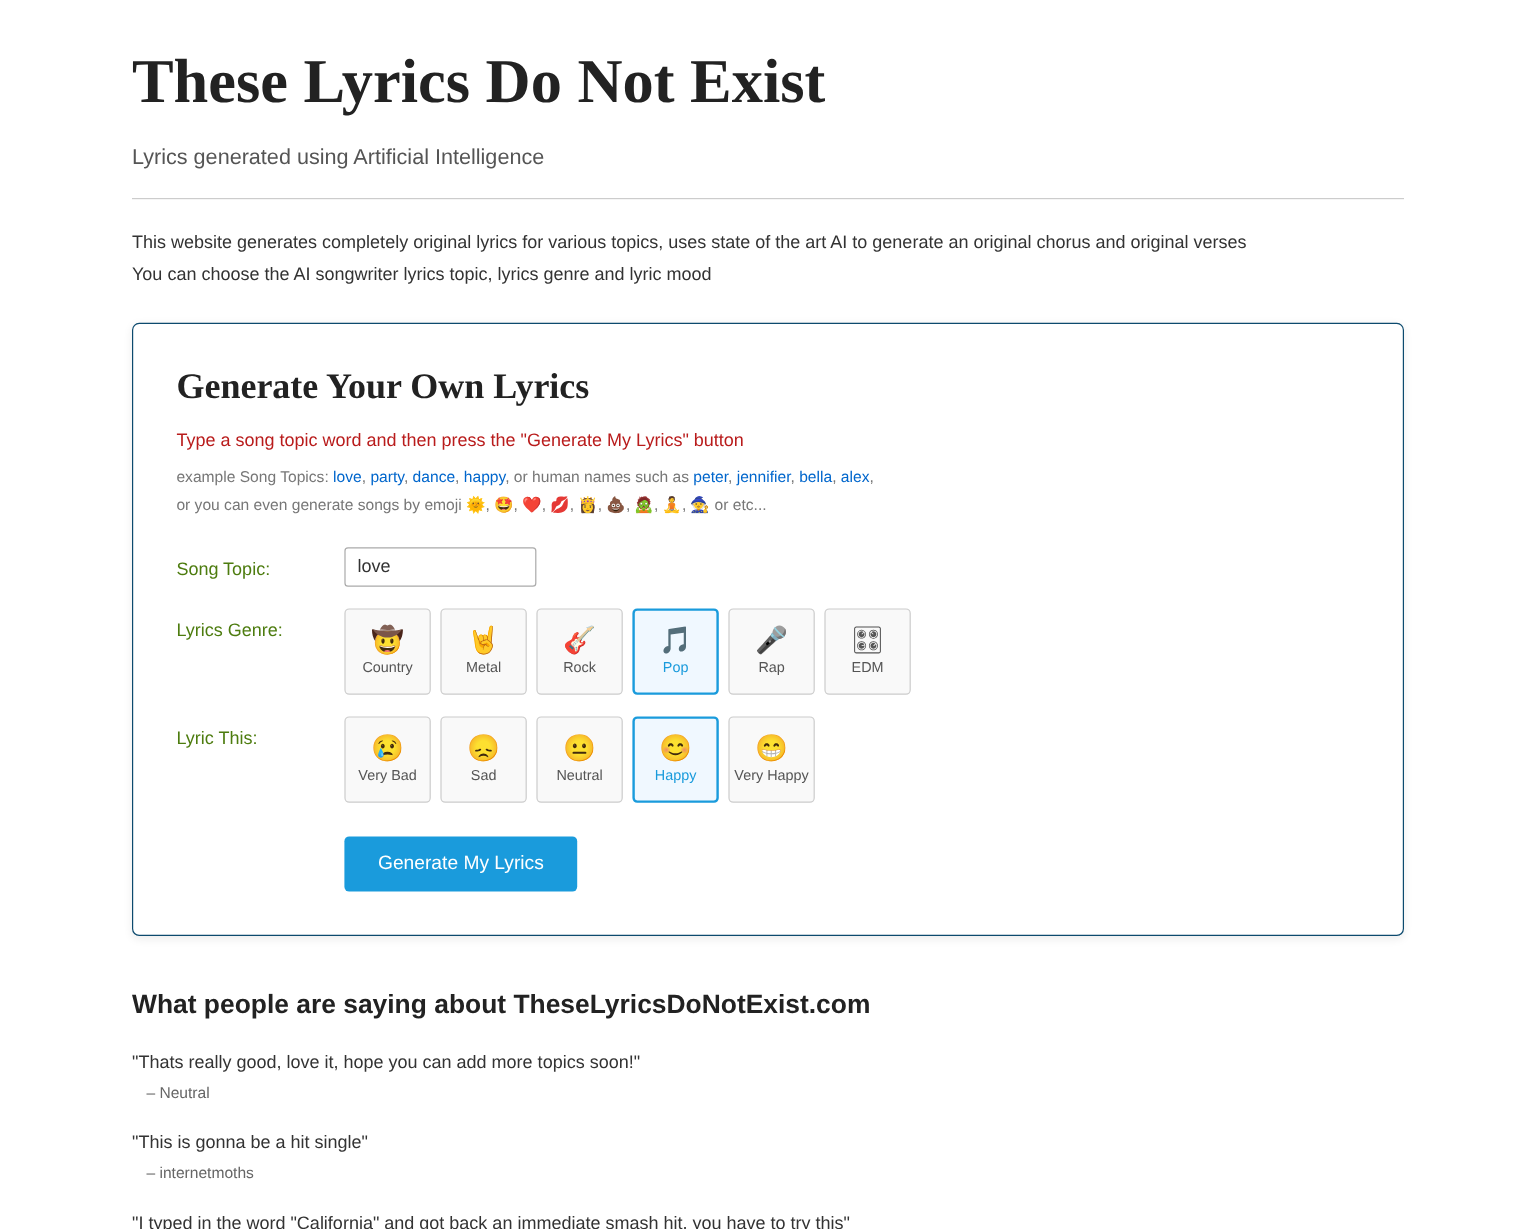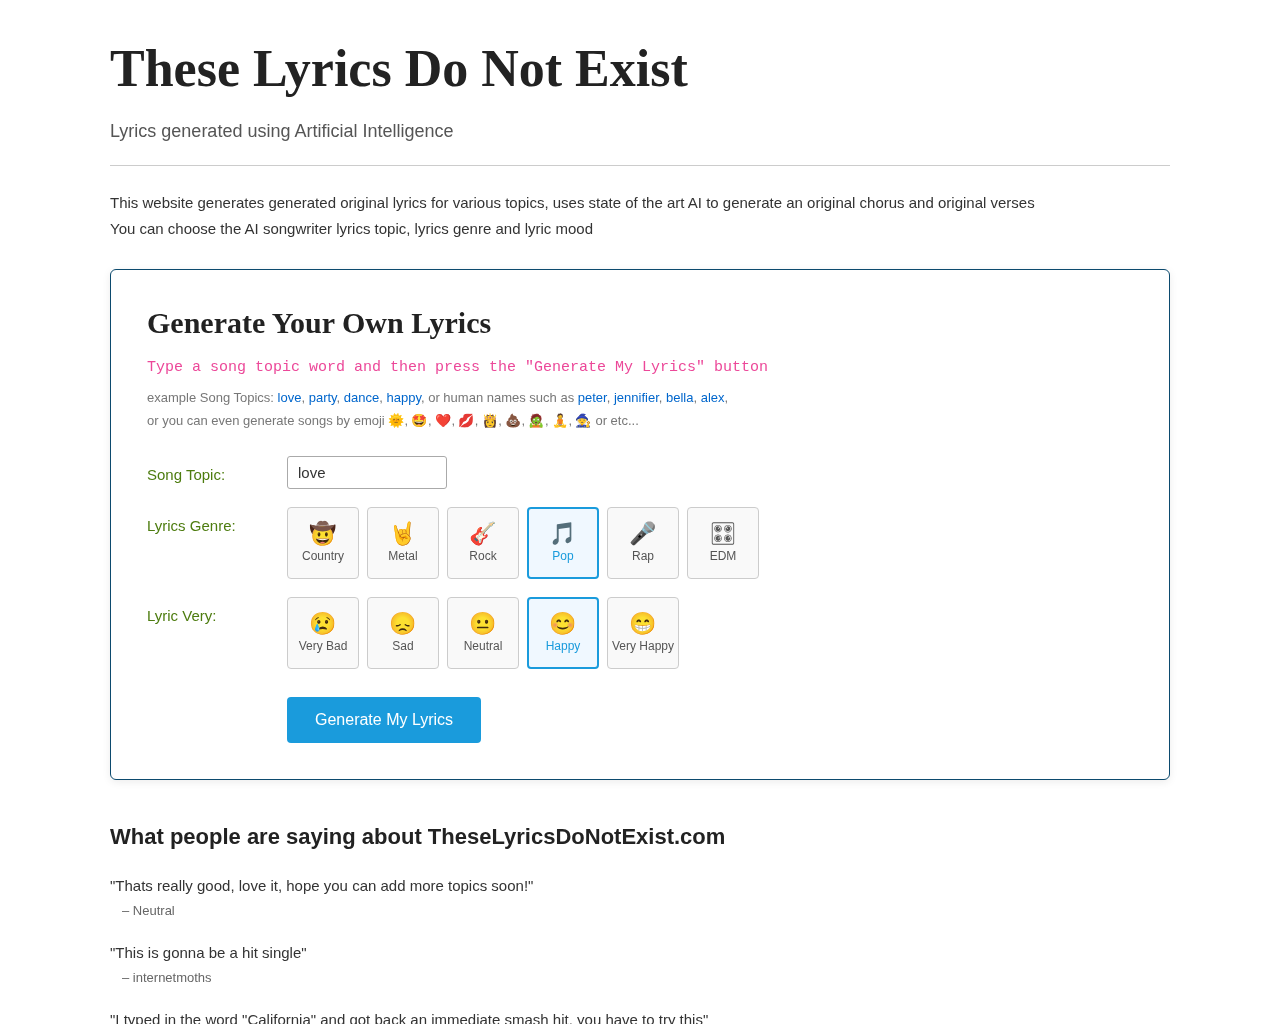--- a/index.html
+++ b/index.html
@@ -49,23 +49,23 @@
       margin-bottom: 40px;
     }
     .generator-title {
       font-size: 30px;
       font-weight: bold;
       color: #222;
       margin-bottom: 12px;
       font-family: Georgia, serif;
     }
     .generator-instructions {
-      font-family: Liberation Mono, monospace;
-      font-size: 15px;
-      color: #ec4899;
+      font-family: Liberation Sans, sans-serif;
+      font-size: 15px;
+      color: #b91c1c;
       margin-bottom: 6px;
     }
     .example-topics {
       font-family: Arial, sans-serif;
       font-size: 13px;
       color: #777;
       margin-bottom: 24px;
       line-height: 1.8;
     }
     .example-topics a {
@@ -202,21 +202,21 @@
 <body>
 
 <div class="page-container">
 
   <h1 class="site-title">These Lyrics Do Not Exist</h1>
   <p class="site-subtitle">Lyrics generated using Artificial Intelligence</p>
 
   <hr class="divider">
 
   <div class="intro-text">
-    <span>This website generates generated original lyrics for various topics, uses state of the art AI to generate an original chorus and original verses</span><br>
+    <span>This website generates completely original lyrics for various topics, uses state of the art AI to generate an original chorus and original verses</span><br>
     <span>You can choose the AI songwriter lyrics topic, lyrics genre and lyric mood</span>
   </div>
 
   <div class="generator-box">
     <h2 class="generator-title">Generate Your Own Lyrics</h2>
     <p class="generator-instructions">Type a song topic word and then press the "Generate My Lyrics" button</p>
     <div class="example-topics">
       <span>example Song Topics:</span>
       <a href="#">love</a>,
       <a href="#">party</a>,
@@ -262,21 +262,21 @@
         </button>
         <button class="genre-btn">
           <span class="genre-icon">🎛</span>
           <span>EDM</span>
         </button>
       </div>
     </div>
 
     
     <div class="form-row">
-      <label class="form-label">Lyric Very:</label>
+      <label class="form-label">Lyric This:</label>
       <div class="mood-options">
         <button class="mood-btn">
           <span class="mood-icon">😢</span>
           <span>Very Bad</span>
         </button>
         <button class="mood-btn">
           <span class="mood-icon">😞</span>
           <span>Sad</span>
         </button>
         <button class="mood-btn">

